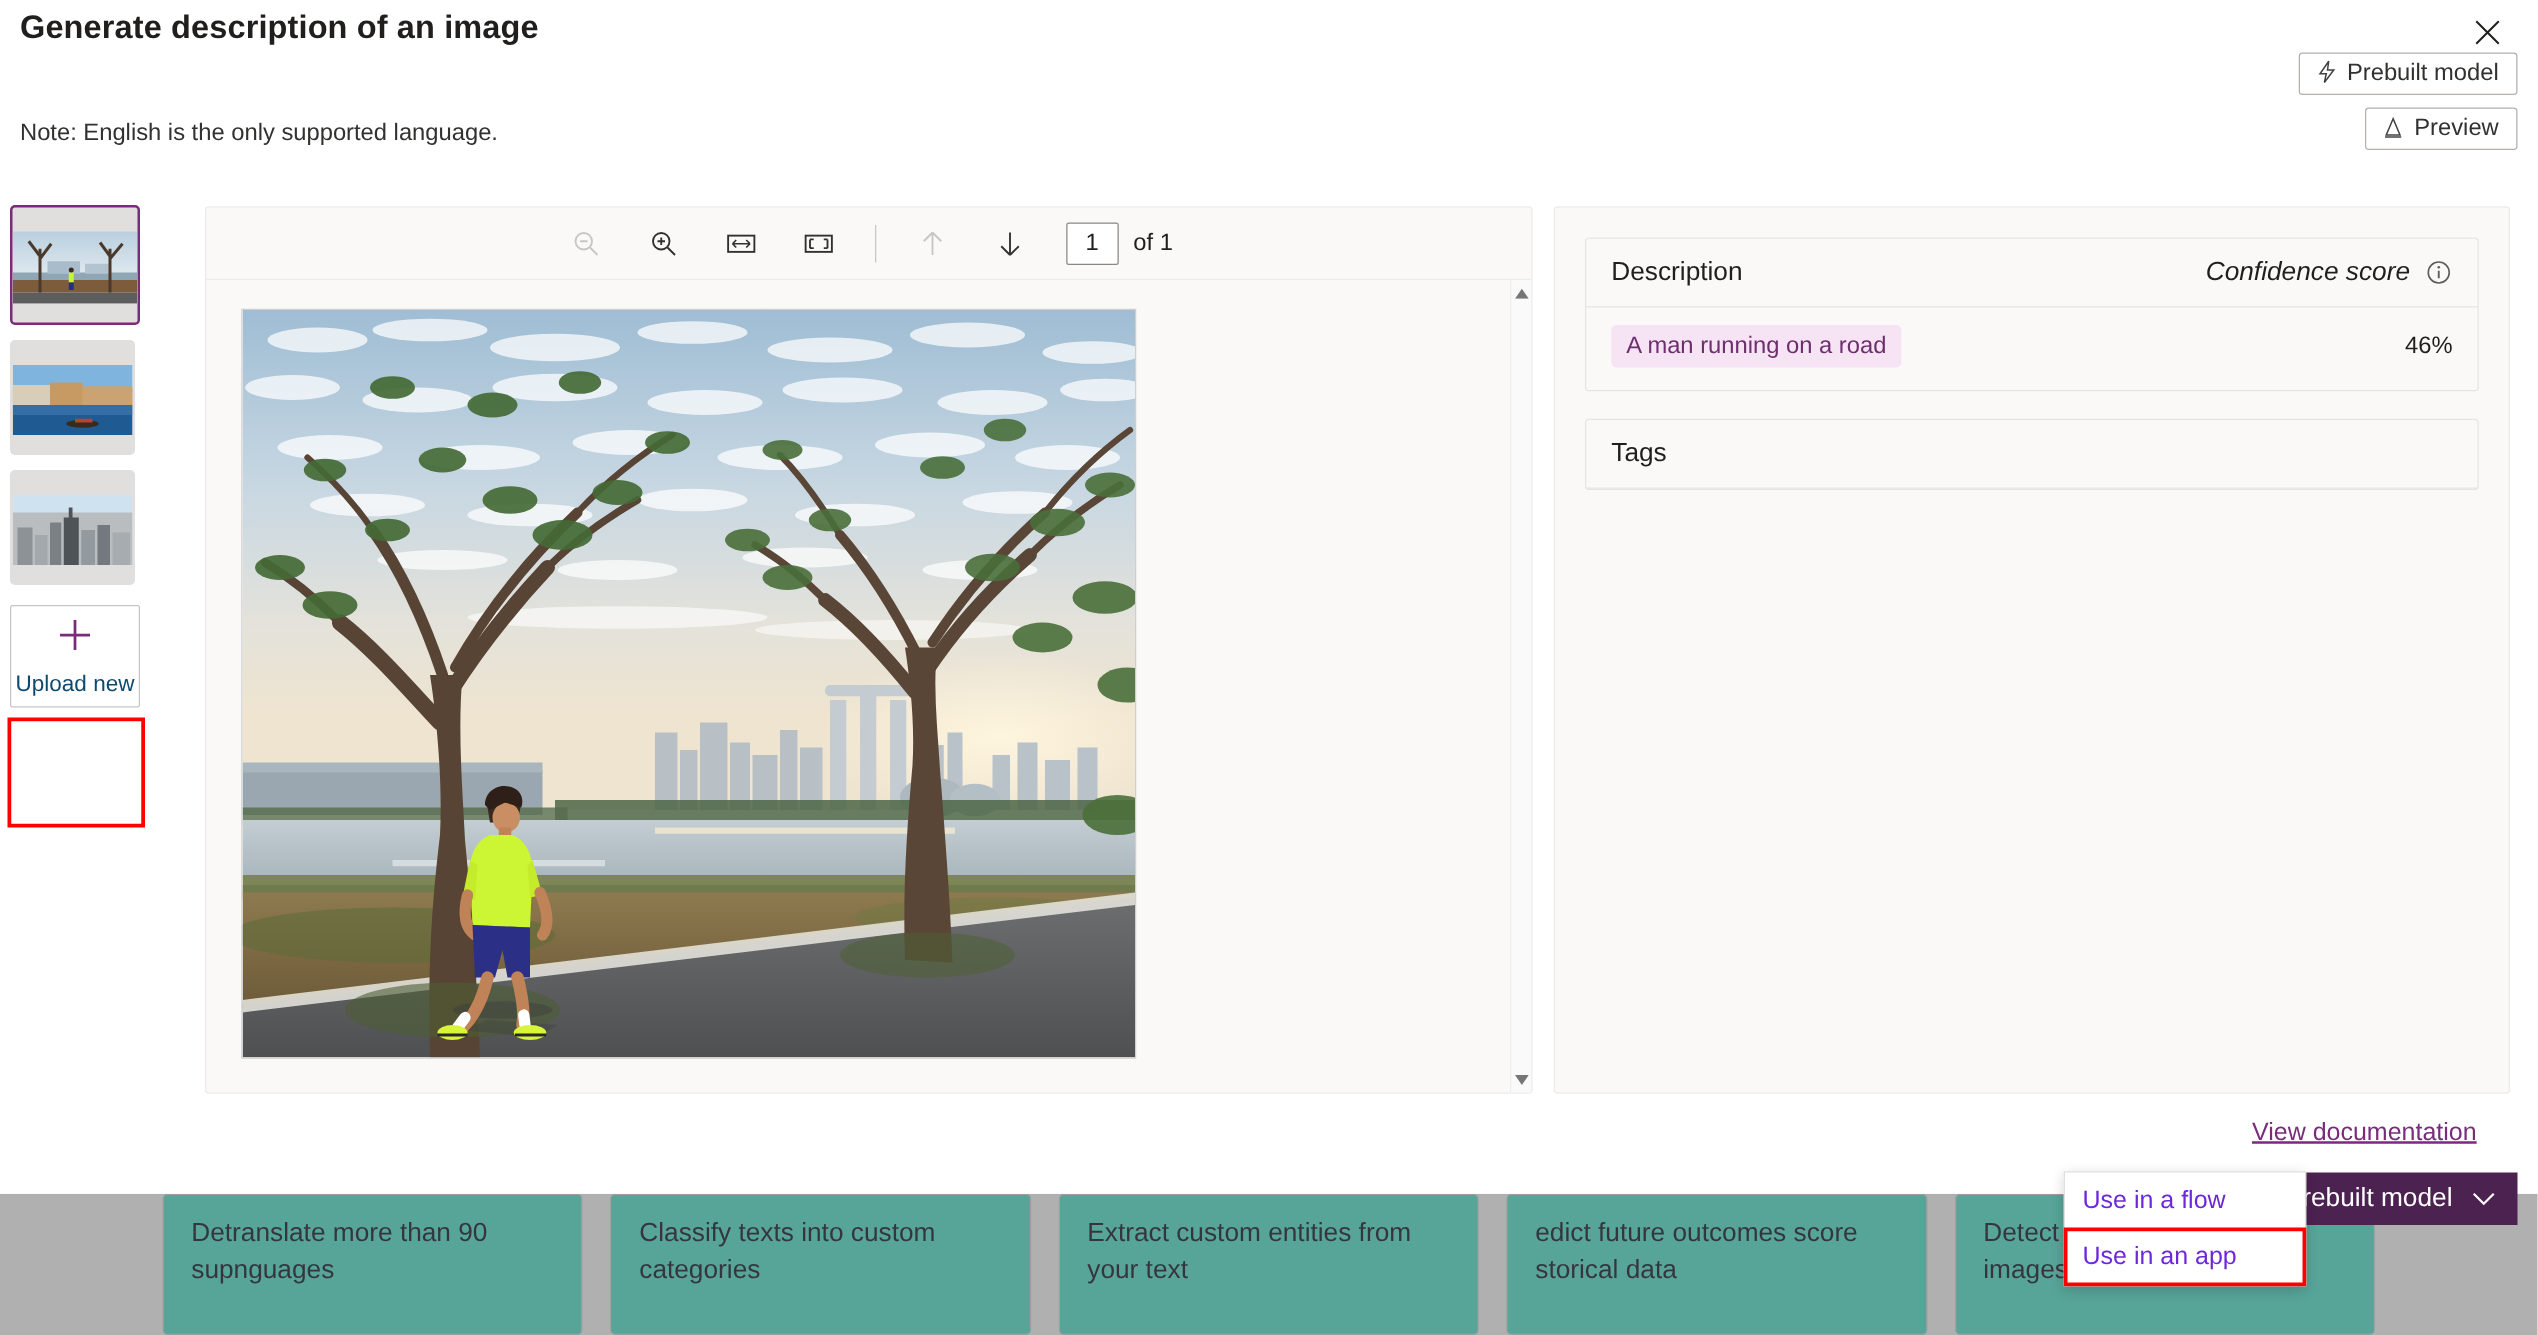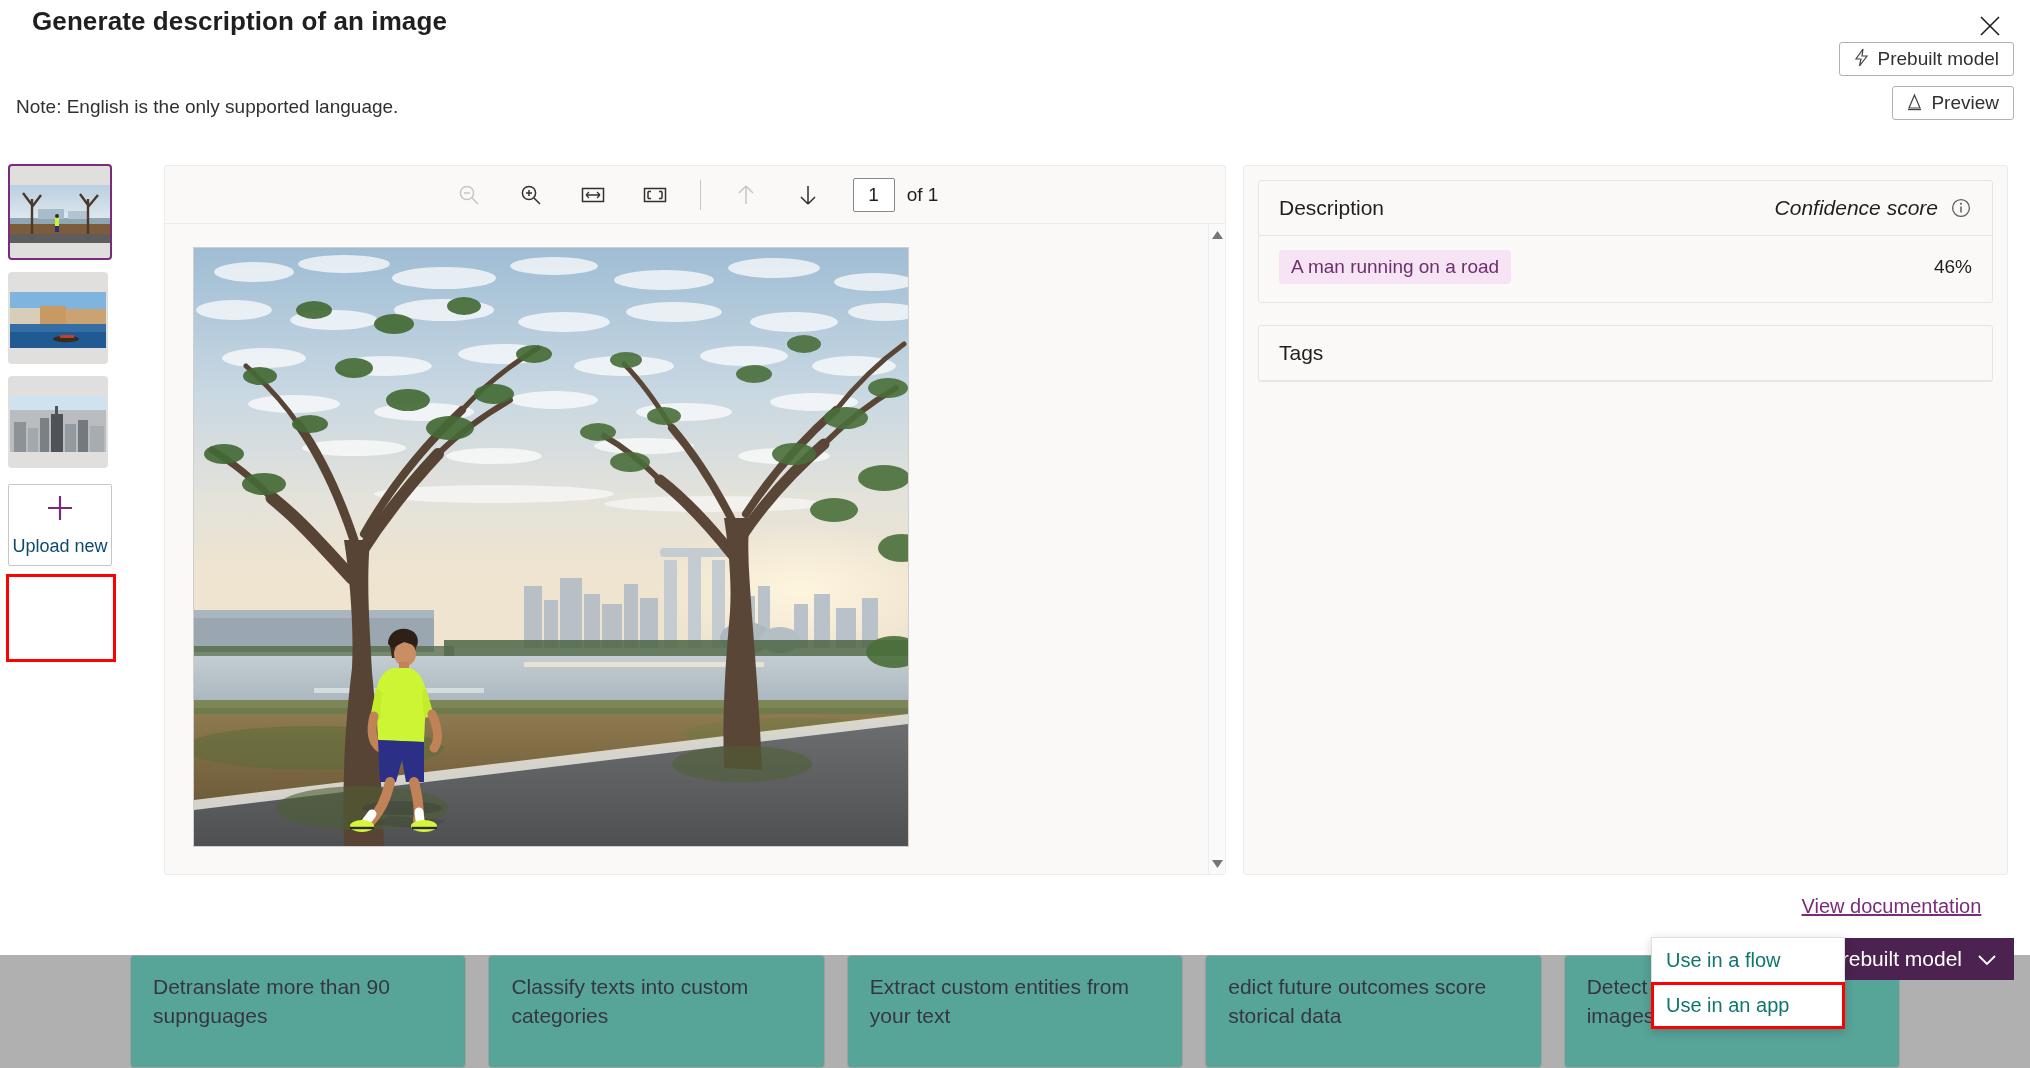--- a/index.html
+++ b/index.html
@@ -62,21 +62,21 @@
     right: 18px; top: 6px;
     width: 44px; height: 40px;
     display: flex; align-items: center; justify-content: center;
     cursor: pointer;
     color: #201f1e;
   }
   #close-btn svg { display:block; }
 
   #dlg-title {
     position: absolute;
-    left: 32px; top: 6px;
+    left: 16px; top: 6px;
     font-size: 26px;
     font-weight: 600;
     color: #201f1e;
     letter-spacing: .1px;
   }
   #dlg-sub1 {
     position: absolute;
     left: 16px; top: 56px;
     font-size: 19px;
     color: #323130;
@@ -233,21 +233,21 @@
 
   
   #results {
     position: absolute;
     left: 1243px; top: 165px;
     width: 765px;
     height: 710px;
     background: #faf9f8;
     border: 1px solid #edebe9;
     border-radius: 3px;
-    padding: 14px;
+    padding: 24px;
   }
   .card {
     background: #faf9f8;
     border: 1px solid #e7e5e3;
     border-radius: 3px;
     margin-bottom: 22px;
   }
   .card-head {
     height: 55px;
     display: flex;
@@ -308,21 +308,21 @@
     background: #ffffff;
     border: 1px solid #e1dfdd;
     box-shadow: 0 3px 10px rgba(0,0,0,.18);
     z-index: 20;
   }
   .dd-item {
     height: 45px;
     display: flex; align-items: center;
     padding: 0 14px;
     font-size: 20px;
-    color: #0f766e;
+    color: #6d28d9;
     cursor: pointer;
     position: relative;
   }
   .dd-item.highlighted { outline: 3px solid #ff0000; outline-offset: -2px; }
 </style>
 </head>
 <body>
 
 <div id="bg-layer">
   <div id="bg-cards">

